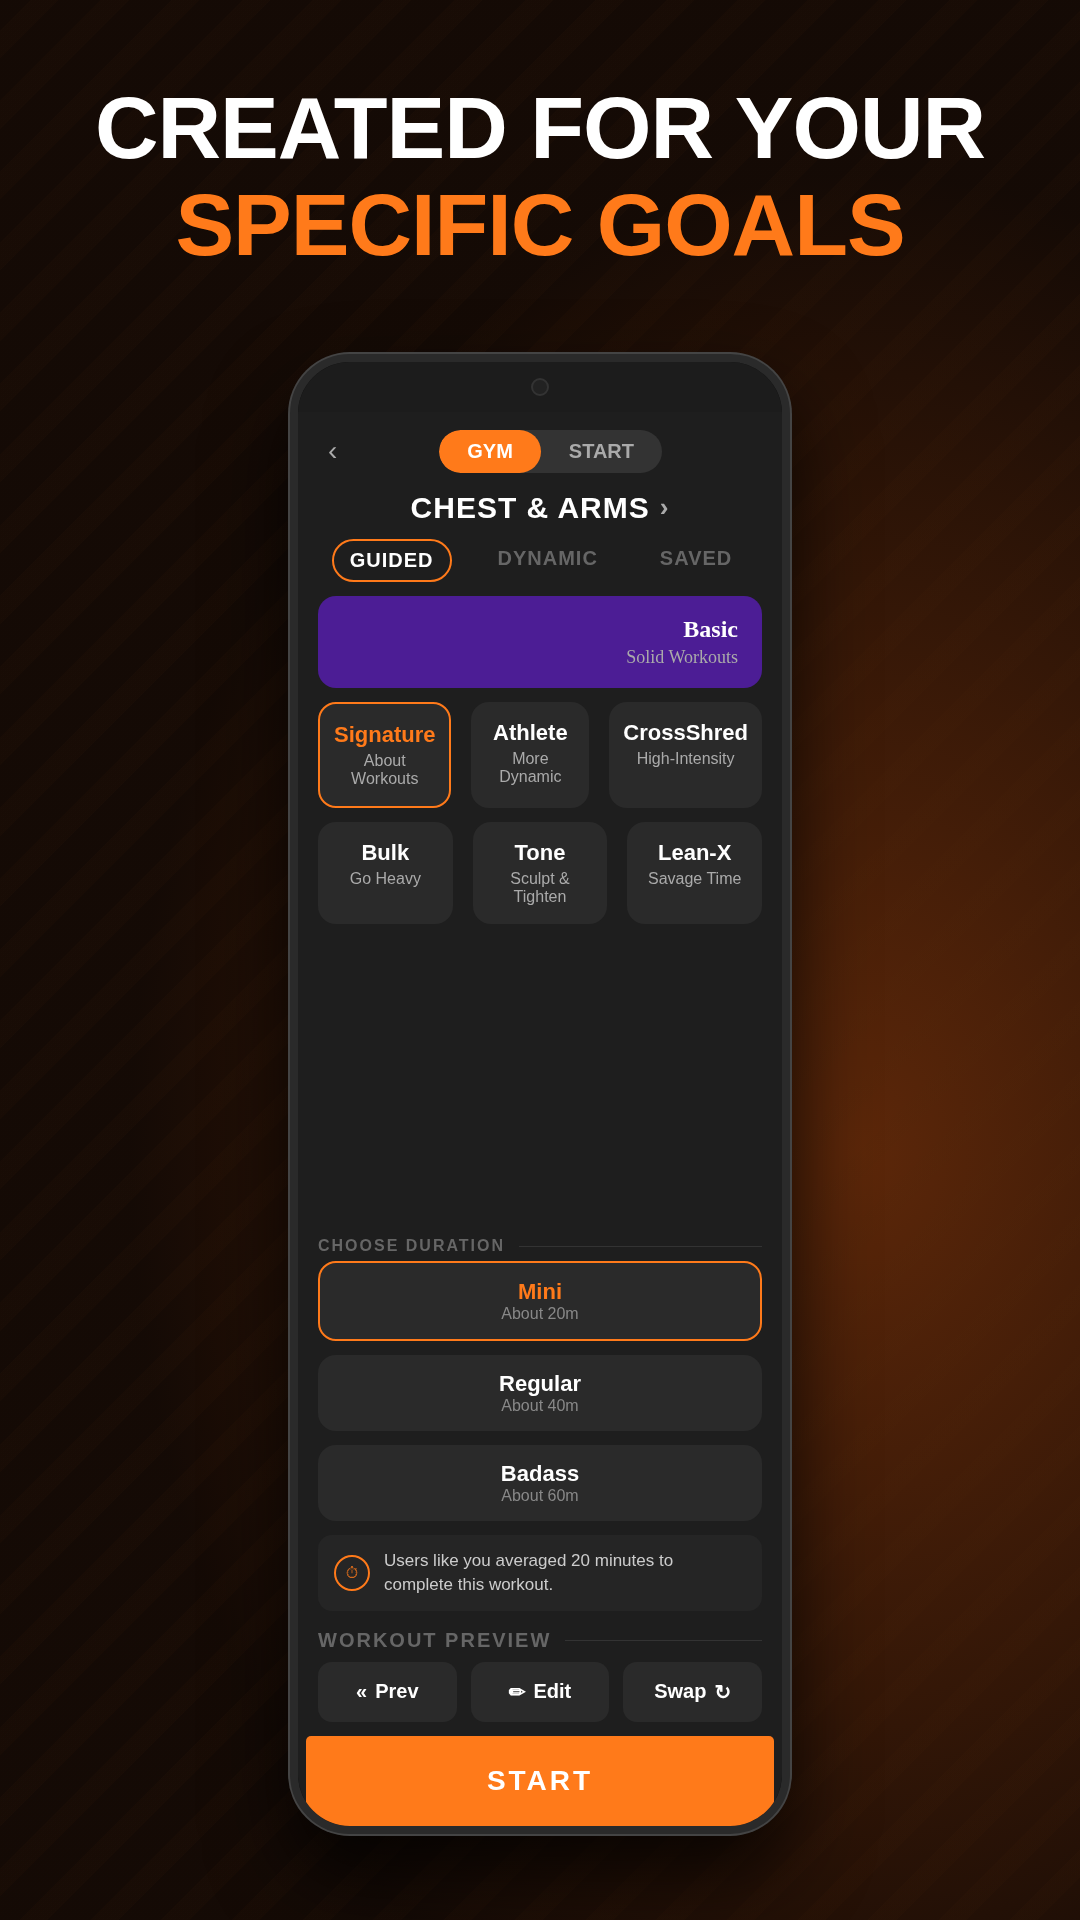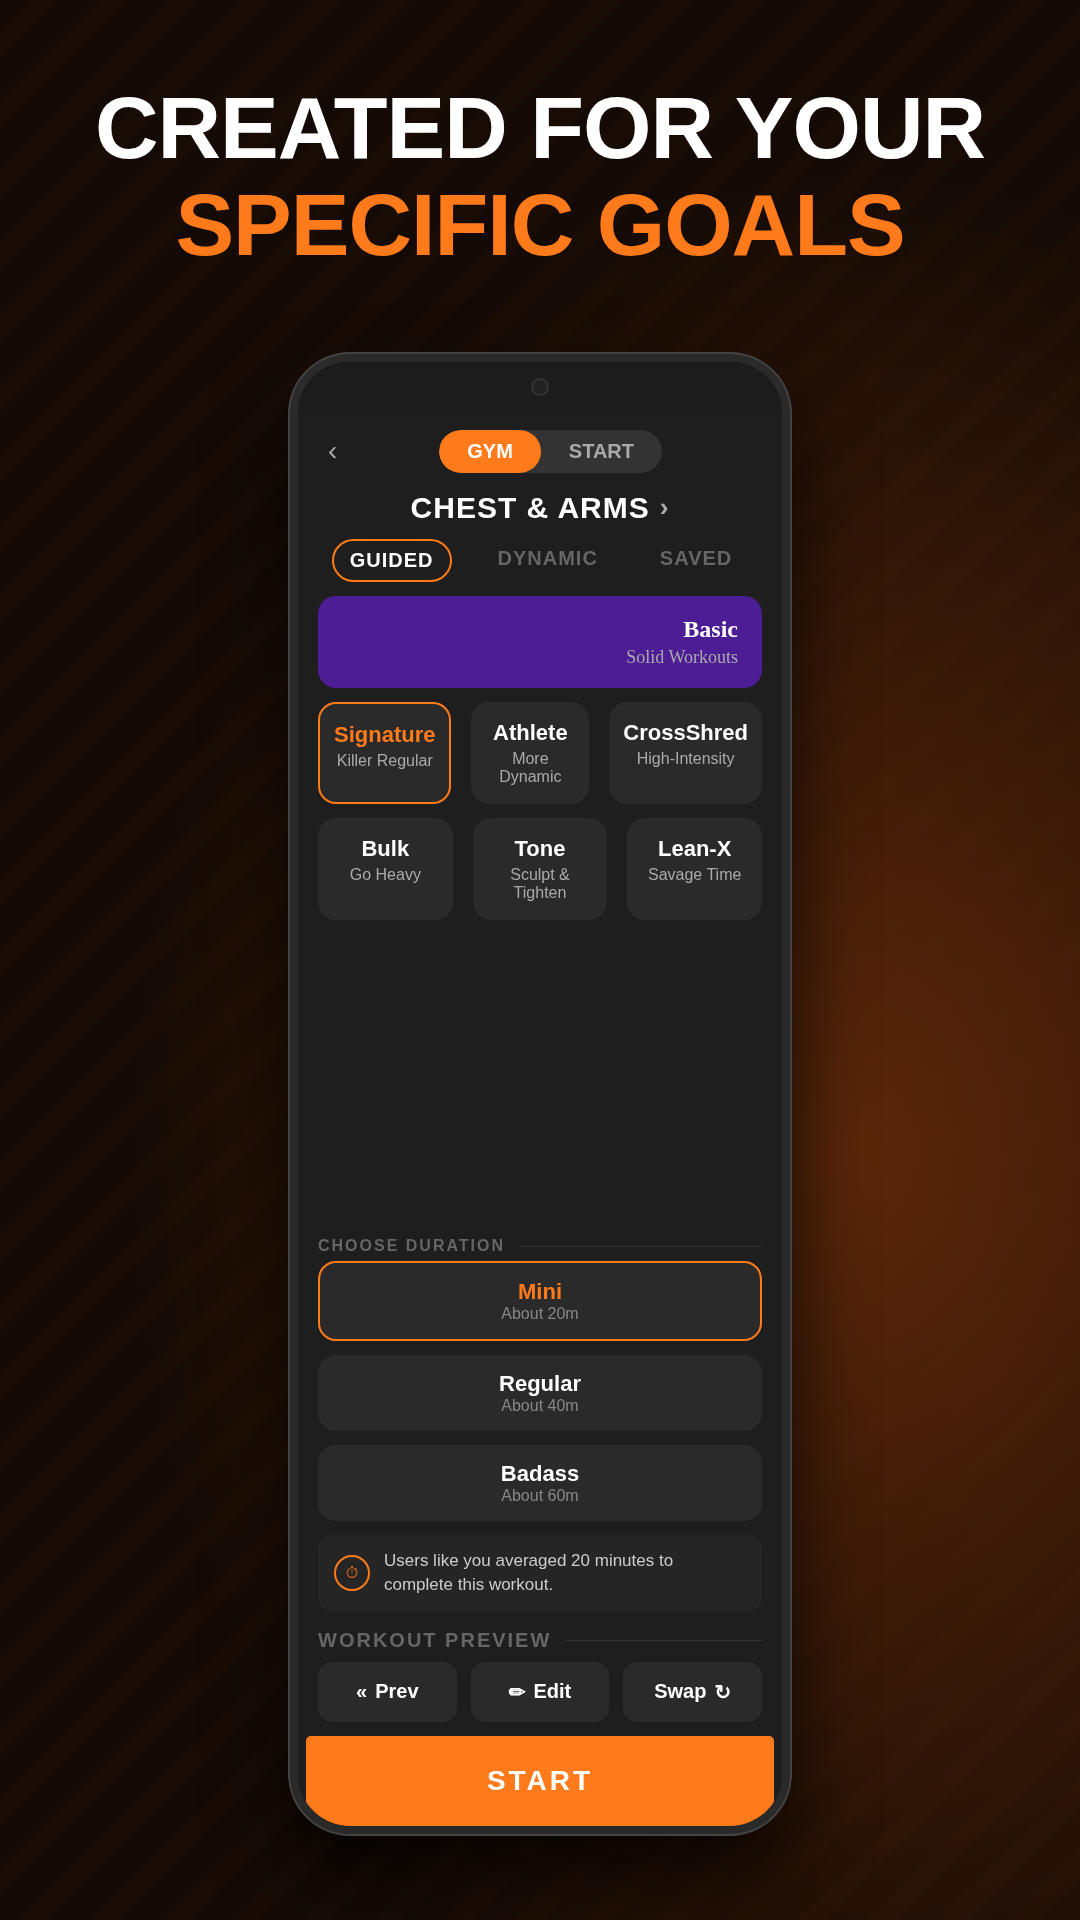--- a/index.html
+++ b/index.html
@@ -426,21 +426,21 @@
       <div class="cards-section">
 
         <div class="card-full">
           <div class="card-title">Basic</div>
           <div class="card-subtitle">Solid Workouts</div>
         </div>
 
         <div class="cards-row">
           <div class="card-item selected">
             <div class="card-item-title orange">Signature</div>
-            <div class="card-item-sub">Killer Regular</div>
+            <div class="card-item-sub">About Workouts</div>
           </div>
           <div class="card-item">
             <div class="card-item-title">Athlete</div>
             <div class="card-item-sub">More Dynamic</div>
           </div>
           <div class="card-item">
             <div class="card-item-title">CrossShred</div>
             <div class="card-item-sub">High-Intensity</div>
           </div>
         </div>

